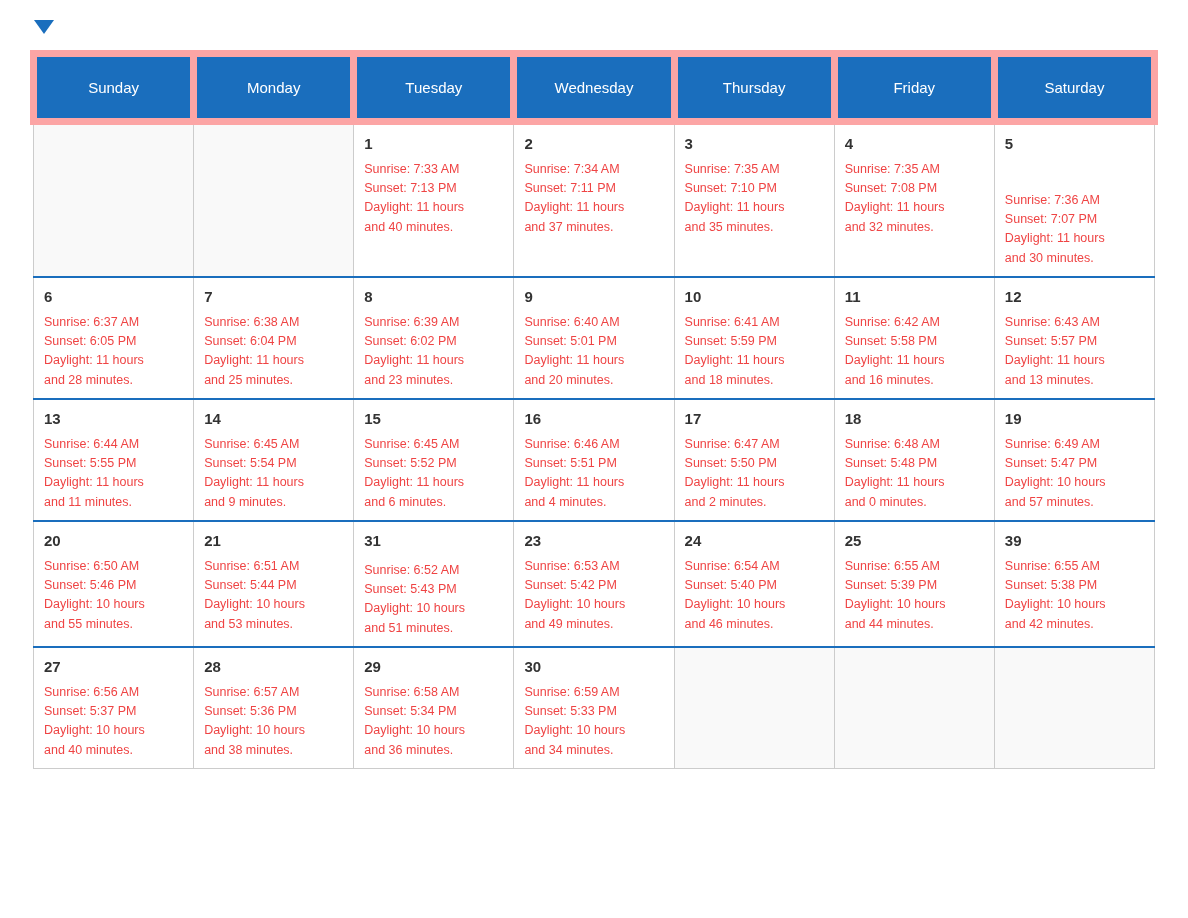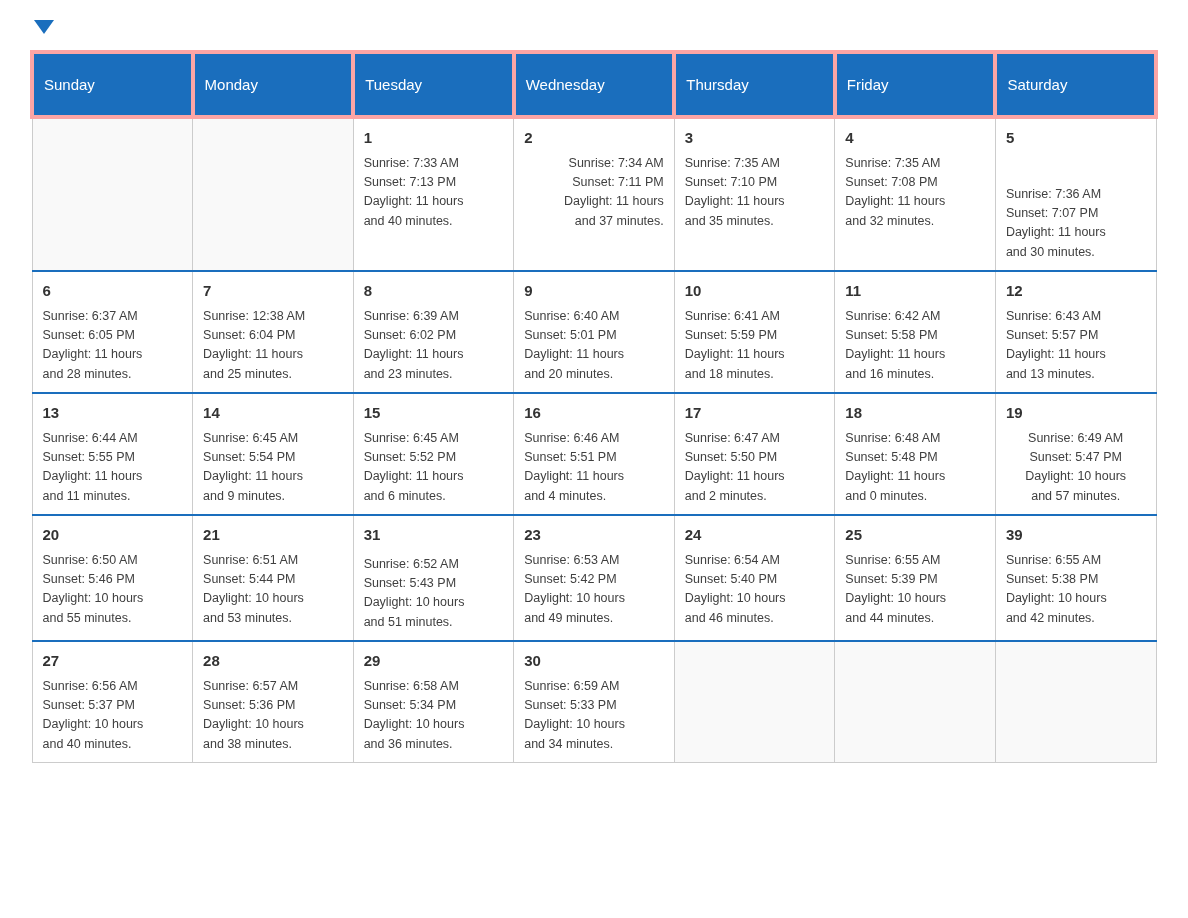--- a/index.html
+++ b/index.html
@@ -65,41 +65,41 @@
     .calendar {
       width: 100%;
       border-collapse: collapse;
     }
     .calendar th {
       background: #1a6ebd;
       color: #fff;
       padding: 22px 10px;
       font-size: 15px;
       font-weight: normal;
-      text-align: left;
-      border: 4px solid #fca5a5;
+      text-align: center;
+      border: 7px solid #fca5a5;
     }
     .calendar td {
       vertical-align: top;
       padding: 8px 10px;
       border: 1px solid #ccc;
       width: 14.28%;
       font-size: 13px;
       line-height: 1.5;
       min-height: 100px;
     }
     .day-num {
       font-size: 15px;
       font-weight: bold;
       display: block;
       margin-bottom: 4px;
     }
     .day-info {
       font-size: 12.5px;
-      color: #404040;
+      color: #ef4444;
       line-height: 1.55;
     }
     .empty-cell {
       background: #f9f9f9;
     }
     .row-divider td {
       border-top: 2px solid #1a6ebd;
     }
   </style>
 </head>
@@ -137,21 +137,21 @@
         <td class="empty-cell"></td>
         <td>
           <span class="day-num">1</span>
           <div class="day-info" style="white-space: pre-line;">Sunrise: 7:33 AM
 Sunset: 7:13 PM
 Daylight: 11 hours
 and 40 minutes.</div>
         </td>
         <td>
           <span class="day-num">2</span>
-          <div class="day-info" style="white-space: pre-line; text-align: right;">Sunrise: 7:34 AM
+          <div class="day-info" style="white-space: pre-line;">Sunrise: 7:34 AM
 Sunset: 7:11 PM
 Daylight: 11 hours
 and 37 minutes.</div>
         </td>
         <td>
           <span class="day-num">3</span>
           <div class="day-info" style="white-space: pre-line;">Sunrise: 7:35 AM
 Sunset: 7:10 PM
 Daylight: 11 hours
 and 35 minutes.</div>
@@ -174,21 +174,21 @@
       <tr class="row-divider">
         <td>
           <span class="day-num">6</span>
           <div class="day-info" style="white-space: pre-line;">Sunrise: 6:37 AM
 Sunset: 6:05 PM
 Daylight: 11 hours
 and 28 minutes.</div>
         </td>
         <td>
           <span class="day-num">7</span>
-          <div class="day-info" style="white-space: pre-line;">Sunrise: 12:38 AM
+          <div class="day-info" style="white-space: pre-line;">Sunrise: 6:38 AM
 Sunset: 6:04 PM
 Daylight: 11 hours
 and 25 minutes.</div>
         </td>
         <td>
           <span class="day-num">8</span>
           <div class="day-info" style="white-space: pre-line;">Sunrise: 6:39 AM
 Sunset: 6:02 PM
 Daylight: 11 hours
 and 23 minutes.</div>
@@ -260,21 +260,21 @@
         </td>
         <td>
           <span class="day-num">18</span>
           <div class="day-info" style="white-space: pre-line;">Sunrise: 6:48 AM
 Sunset: 5:48 PM
 Daylight: 11 hours
 and 0 minutes.</div>
         </td>
         <td>
           <span class="day-num">19</span>
-          <div class="day-info" style="white-space: pre-line; text-align: center;">Sunrise: 6:49 AM
+          <div class="day-info" style="white-space: pre-line;">Sunrise: 6:49 AM
 Sunset: 5:47 PM
 Daylight: 10 hours
 and 57 minutes.</div>
         </td>
       </tr>
       <tr class="row-divider">
         <td>
           <span class="day-num">20</span>
           <div class="day-info" style="white-space: pre-line;">Sunrise: 6:50 AM
 Sunset: 5:46 PM

